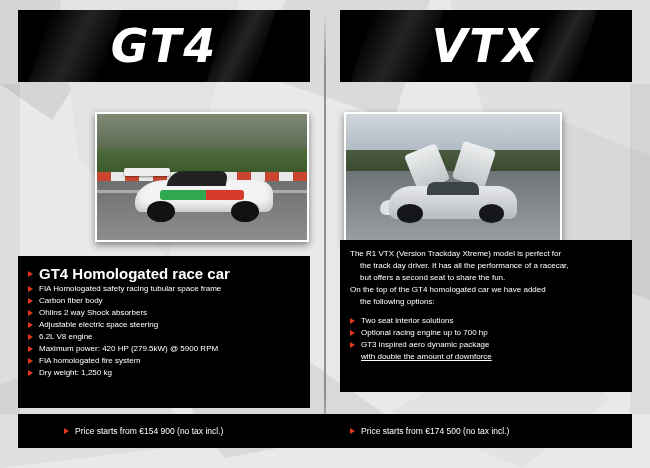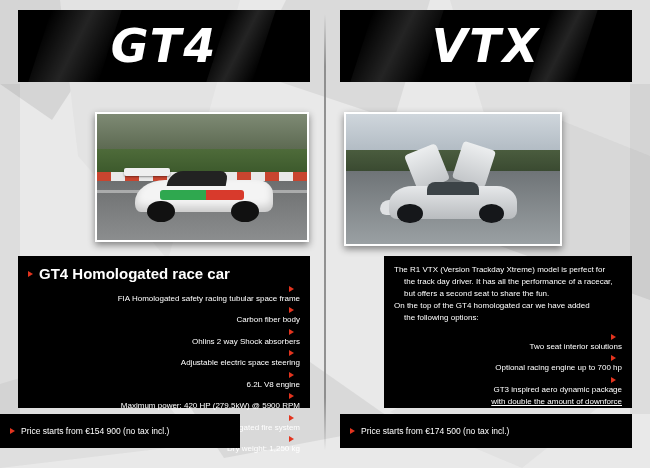--- a/index.html
+++ b/index.html
@@ -166,23 +166,23 @@
   .rp-glass { position:absolute; left:38%; top:52%; width:24%; height:10%;
               background:#3c4347; border-radius:8px 8px 0 0; }
 
   
   .text-panel {
     position: absolute;
     background: #000000;
     color: #ffffff;
   }
   .panel-left  { left: 18px;  top: 256px; width: 292px; height: 152px; }
-  .panel-right { right: 18px; top: 256px; width: 248px; height: 152px; }
+  .panel-right { right: 18px; top: 240px; width: 292px; height: 152px; }
   .price-panel { height: 34px; }
-  .price-left  { left: 0;  top: 414px; width: 240px; }
+  .price-left  { left: 18px;  top: 414px; width: 292px; padding-left: 36px; }
   .price-right { right: 18px; top: 414px; width: 292px; }
 
   .panel-inner { padding: 8px 10px 0 10px; }
 
   .lead {
     font-size: 15px;
     font-weight: bold;
     color: #ffffff;
     margin: 4px 0 3px 0;
     display: flex;
@@ -191,23 +191,22 @@
   }
   ul.bullets {
     list-style: none;
     margin: 0;
     padding: 0;
   }
   ul.bullets li {
     font-size: 8px;
     line-height: 11.5px;
     display: flex;
-    align-items: flex-end;
+    align-items: flex-start;
     margin-bottom: 0.5px;
-    flex-direction: column;
   }
   .bullet {
     flex: 0 0 auto;
     width: 7px;
     height: 7px;
     margin: 2.5px 4px 0 0;
     position: relative;
   }
   .bullet::before {
     content: "";

